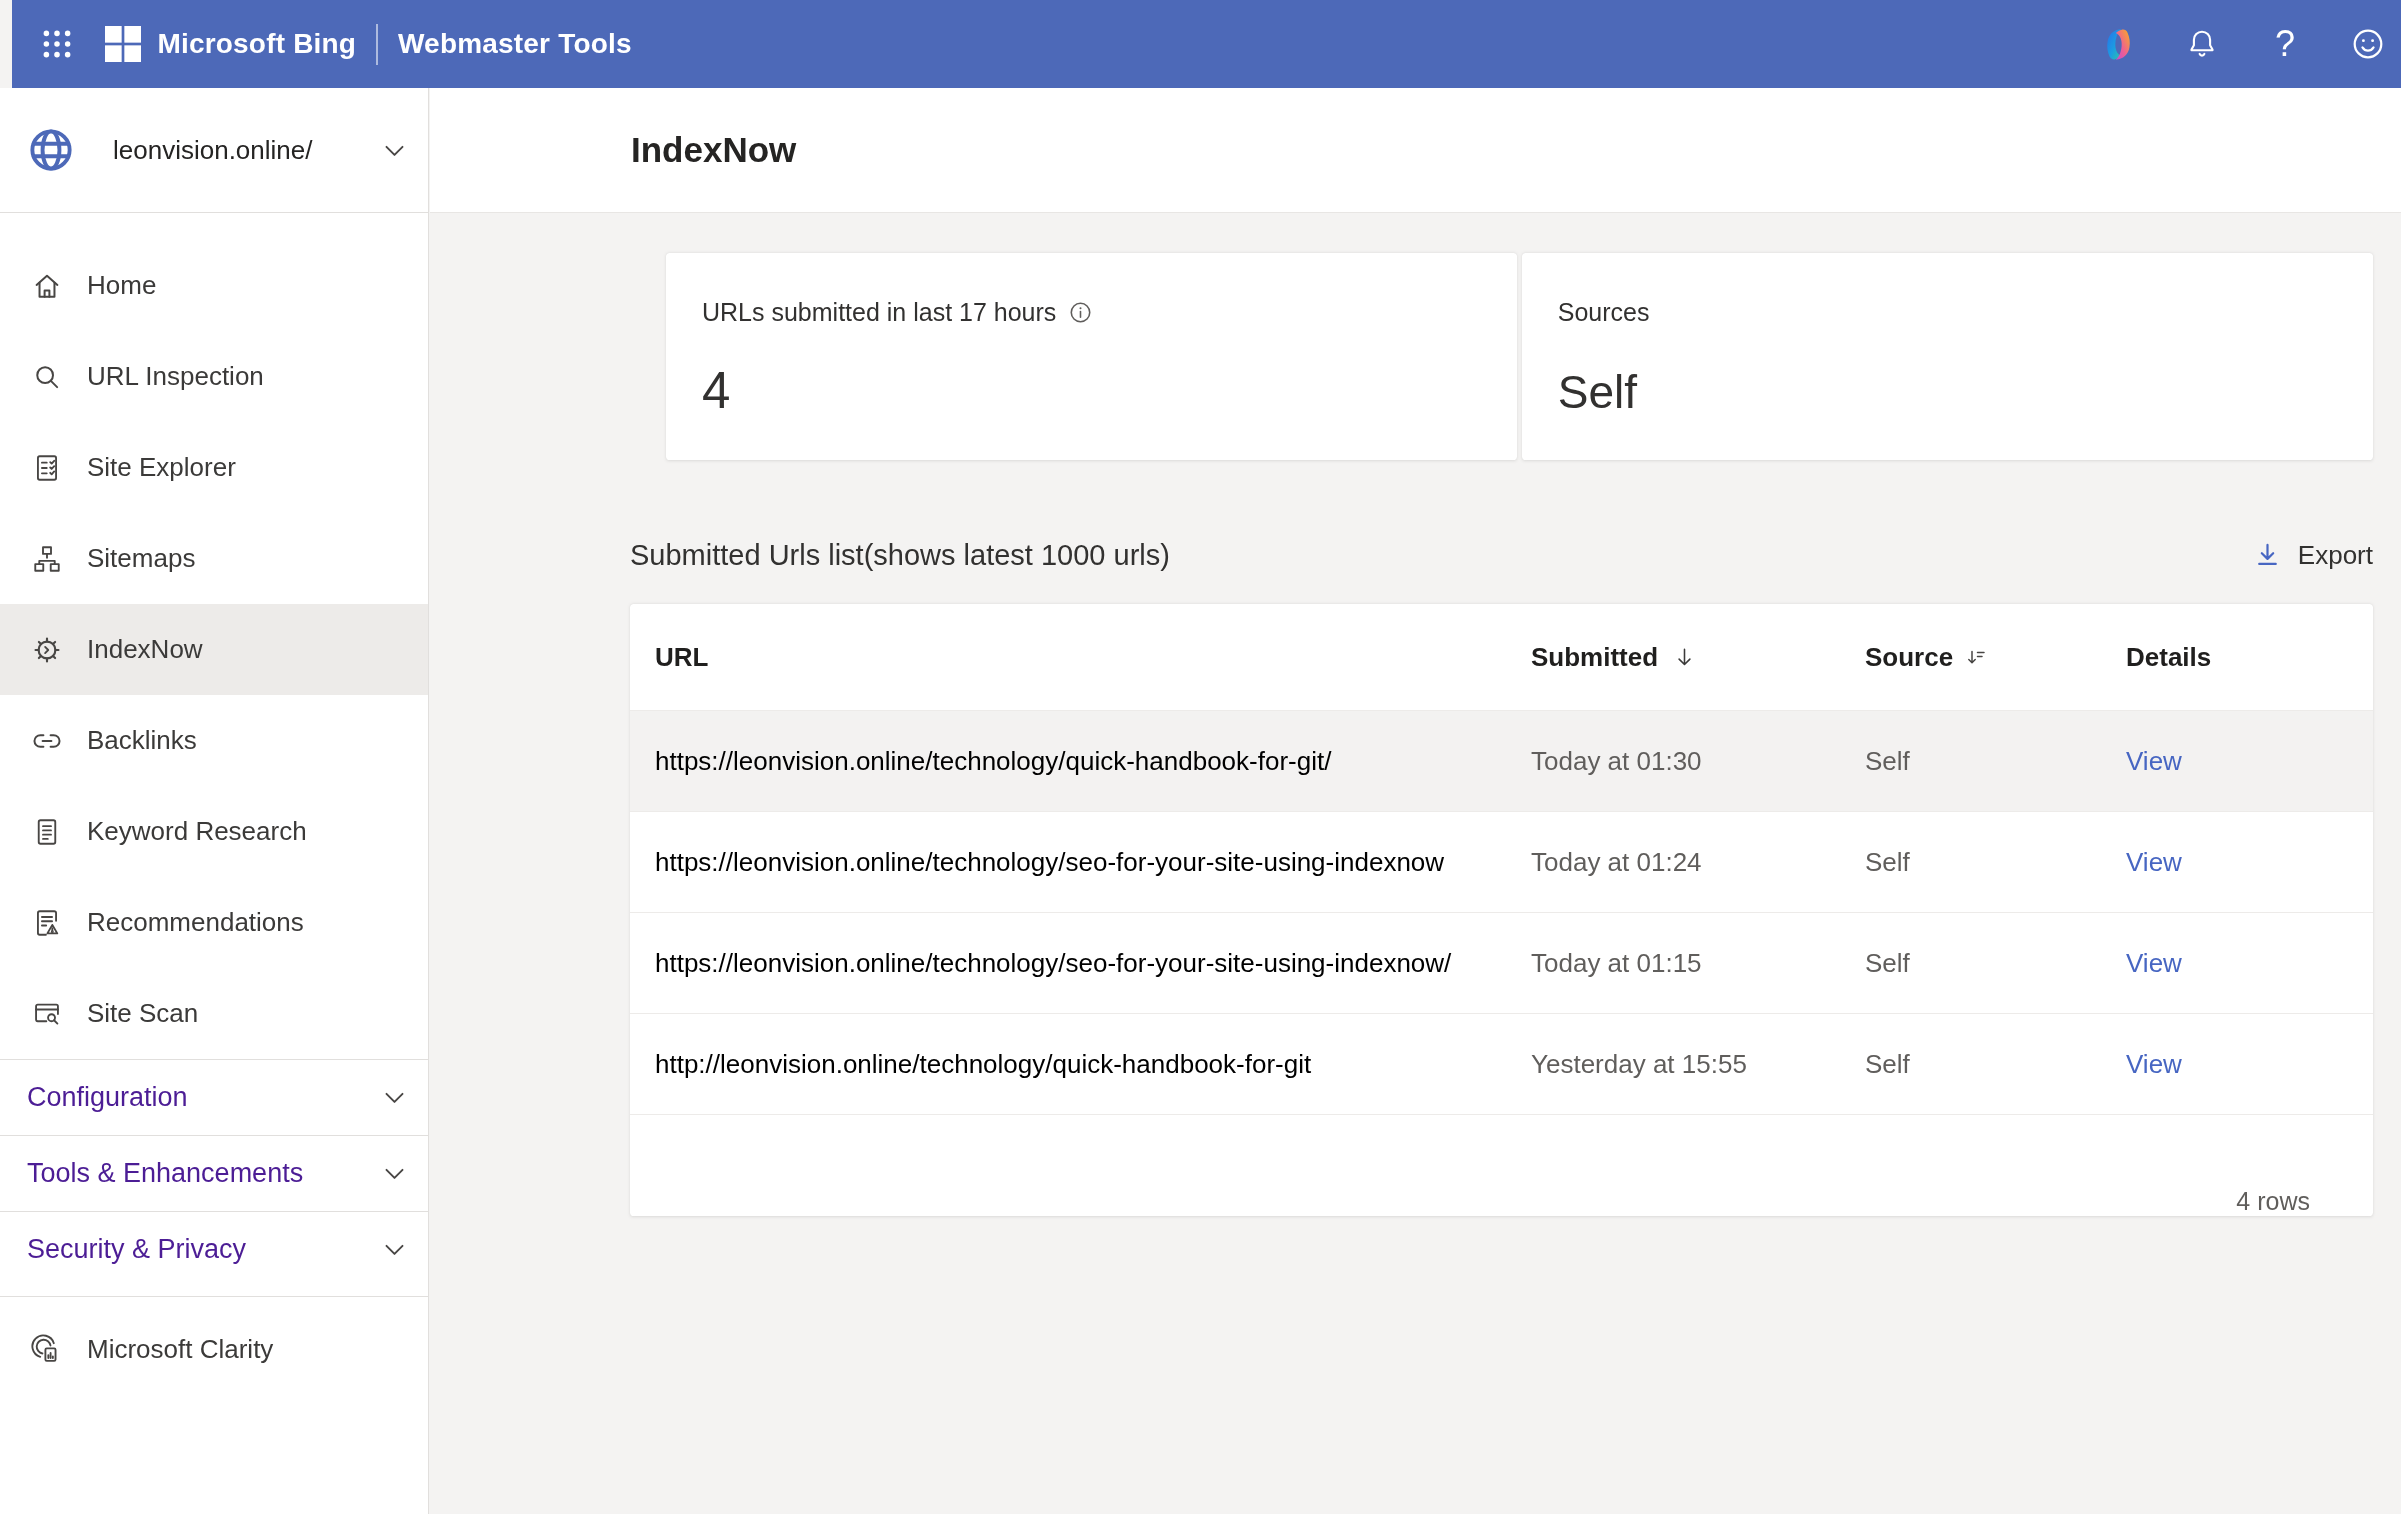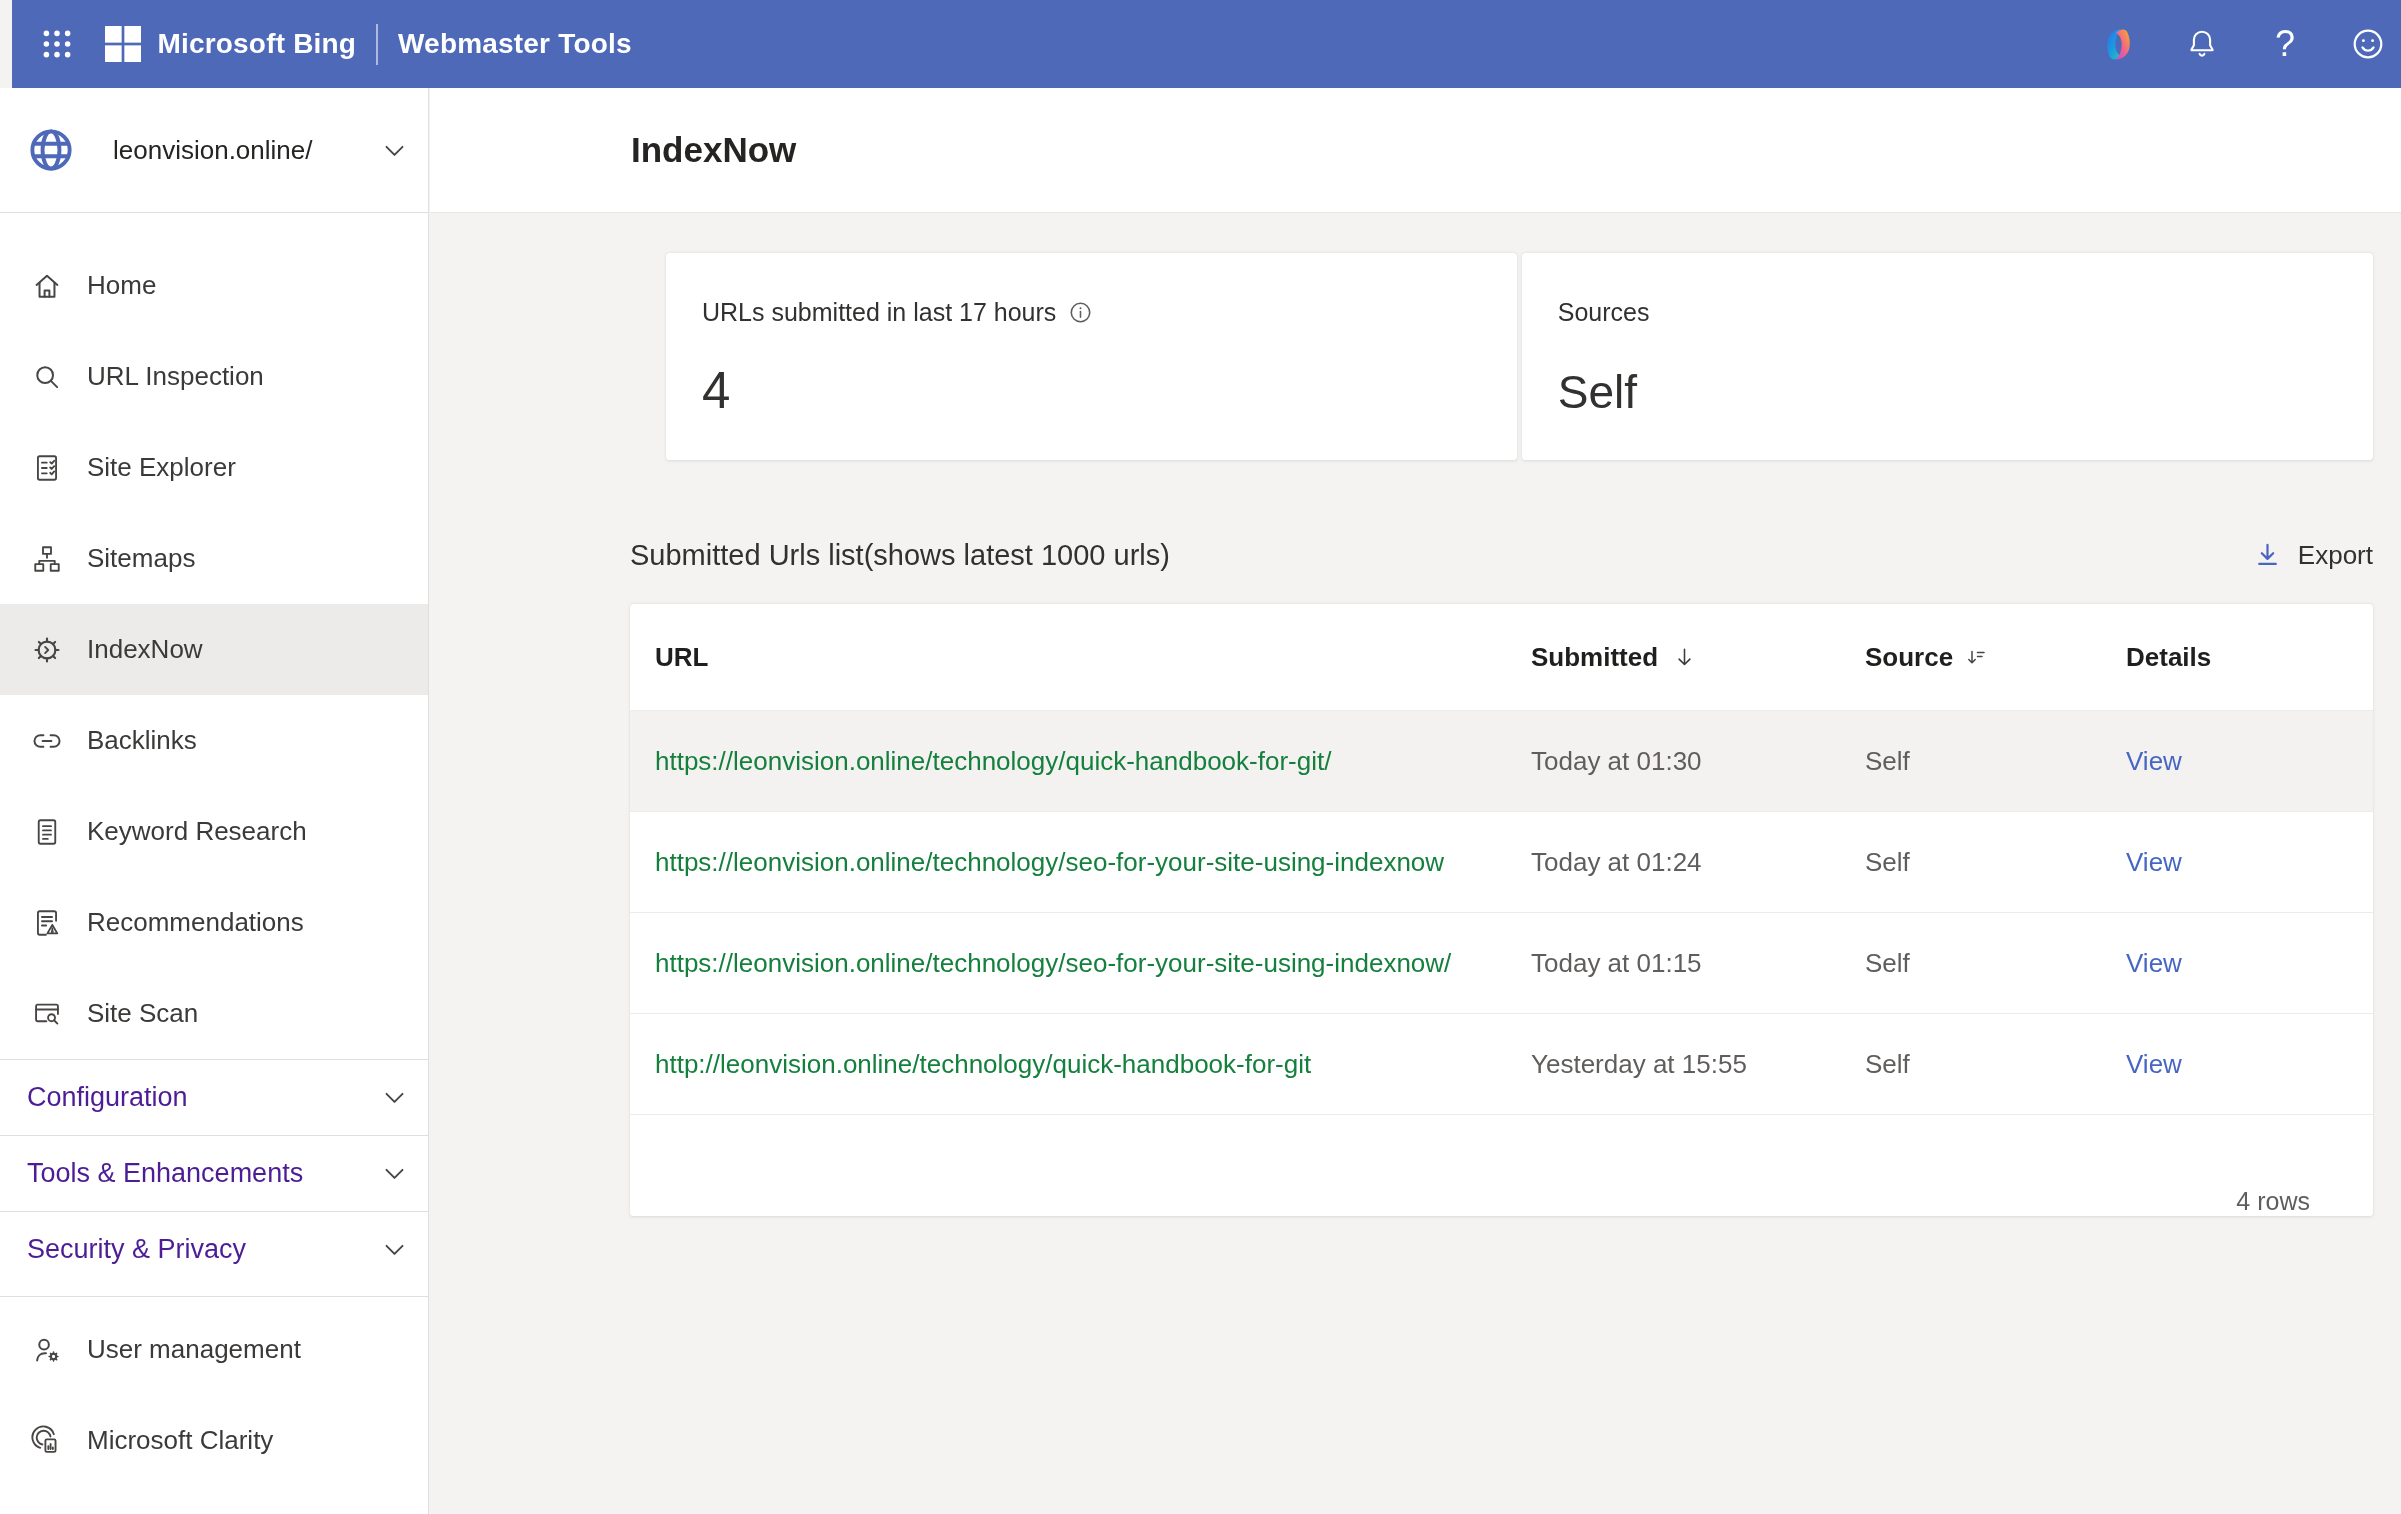--- a/index.html
+++ b/index.html
@@ -74,21 +74,21 @@
   .col-sub { width:334px; }
   .col-src { width:261px; }
   .col-det { flex:1; }
   .sort-arrow { width:27px; height:27px; margin-left:12.6px; color:#3B3A39; }
   .sortlines { width:24px; height:24px; margin-left:10.8px; color:#484644; }
 
   .trow { display:flex; align-items:center; min-height:101px; border-top:0.9px solid #EDEBE9;
     padding-top:12.6px; padding-bottom:12.6px; }
   .trow.alt { background:#F3F2F1; }
   .cell { font-size:26px; }
-  .url-cell { color:#15803d; word-break:break-all; line-height:1.32; }
+  .url-cell { color:#000000; word-break:break-all; line-height:1.32; }
   .sub-cell { color:#605E5C; }
   .src-cell { color:#605E5C; }
   .view-link { color:#4766C2; font-size:26px; text-decoration:none; cursor:pointer; }
 
   .tfoot { display:flex; align-items:flex-end; justify-content:flex-end; height:102px;
     border-top:0.9px solid #EDEBE9; padding-right:63px; }
   .rows-count { font-size:25px; color:#605E5C; }
 
   svg { display:block; }
 </style>
@@ -299,31 +299,20 @@
     <span class="section-chevron">
       <svg width="31" height="31" viewBox="0 0 24 24" fill="none" stroke="currentColor" stroke-width="1.5" stroke-linecap="round" stroke-linejoin="round">
           <path d="M5.8 9.2 12 15.4l6.2-6.2"></path>
         </svg>
     </span>
   </div>
 
   <div class="sidebar-footer">
     <div class="nav-item">
       <span class="nav-icon">
-        <svg width="32" height="32" viewBox="0 0 24 24" fill="none" stroke="currentColor" stroke-width="1.5" stroke-linecap="round" stroke-linejoin="round">
-          <circle cx="9.8" cy="8" r="3.6"></circle>
-          <path d="M4.6 19.8c.3-3.2 2.6-5.3 5.6-5.3h1"></path>
-          <circle cx="16.9" cy="16.9" r="2"></circle>
-          <path d="M16.9 13.6v1M16.9 19.2v1M20.2 16.9h-1M14.6 16.9h-1M19.2 14.6l-.7.7M15.3 18.5l-.7.7M19.2 19.2l-.7-.7M15.3 15.3l-.7-.7" stroke-width="1.2"></path>
-        </svg>
-      </span>
-      <span class="nav-label">User management</span>
-    </div>
-    <div class="nav-item">
-      <span class="nav-icon">
         <svg width="32" height="32" viewBox="0 0 24 24" fill="none" stroke="currentColor" stroke-width="1.4" stroke-linecap="round" stroke-linejoin="round">
           <path d="M6.9 17.1a8.2 8.2 0 1 1 10.2-10.2"></path>
           <path d="M8.6 14.6a5.2 5.2 0 1 1 6-6"></path>
           <rect x="10.8" y="10.8" width="7.6" height="9.4" rx="1"></rect>
           <path d="M13 18v-2.2M14.7 18v-3.8M16.4 18v-1.2"></path>
         </svg>
       </span>
       <span class="nav-label">Microsoft Clarity</span>
     </div>
   </div>

